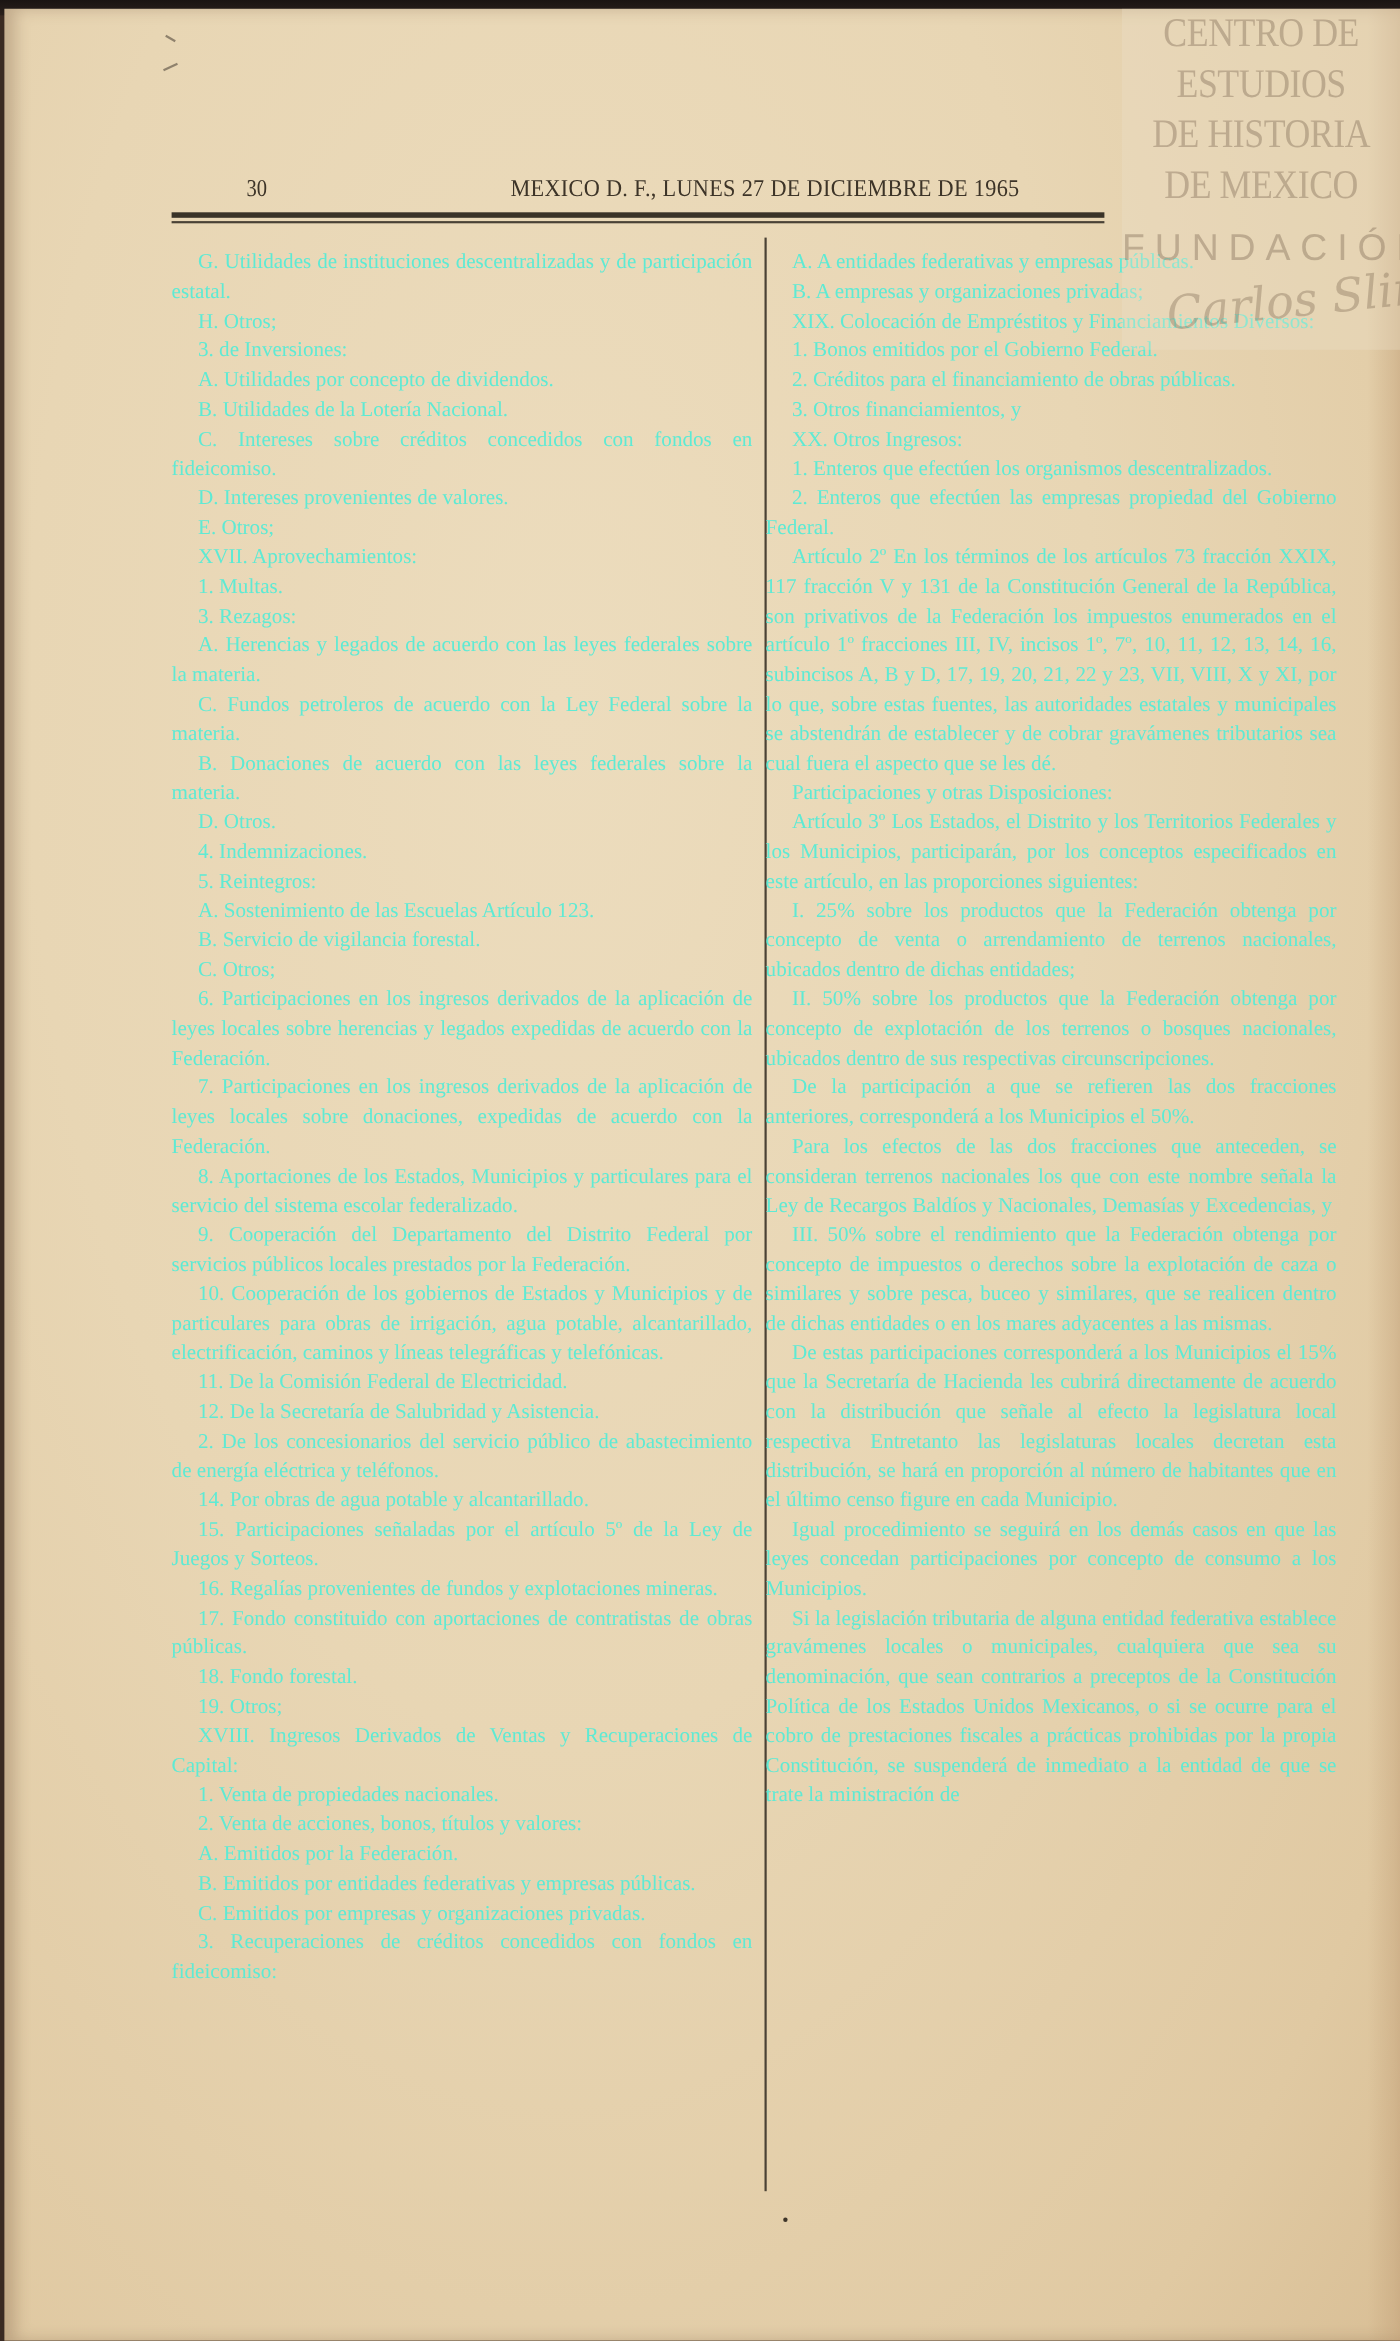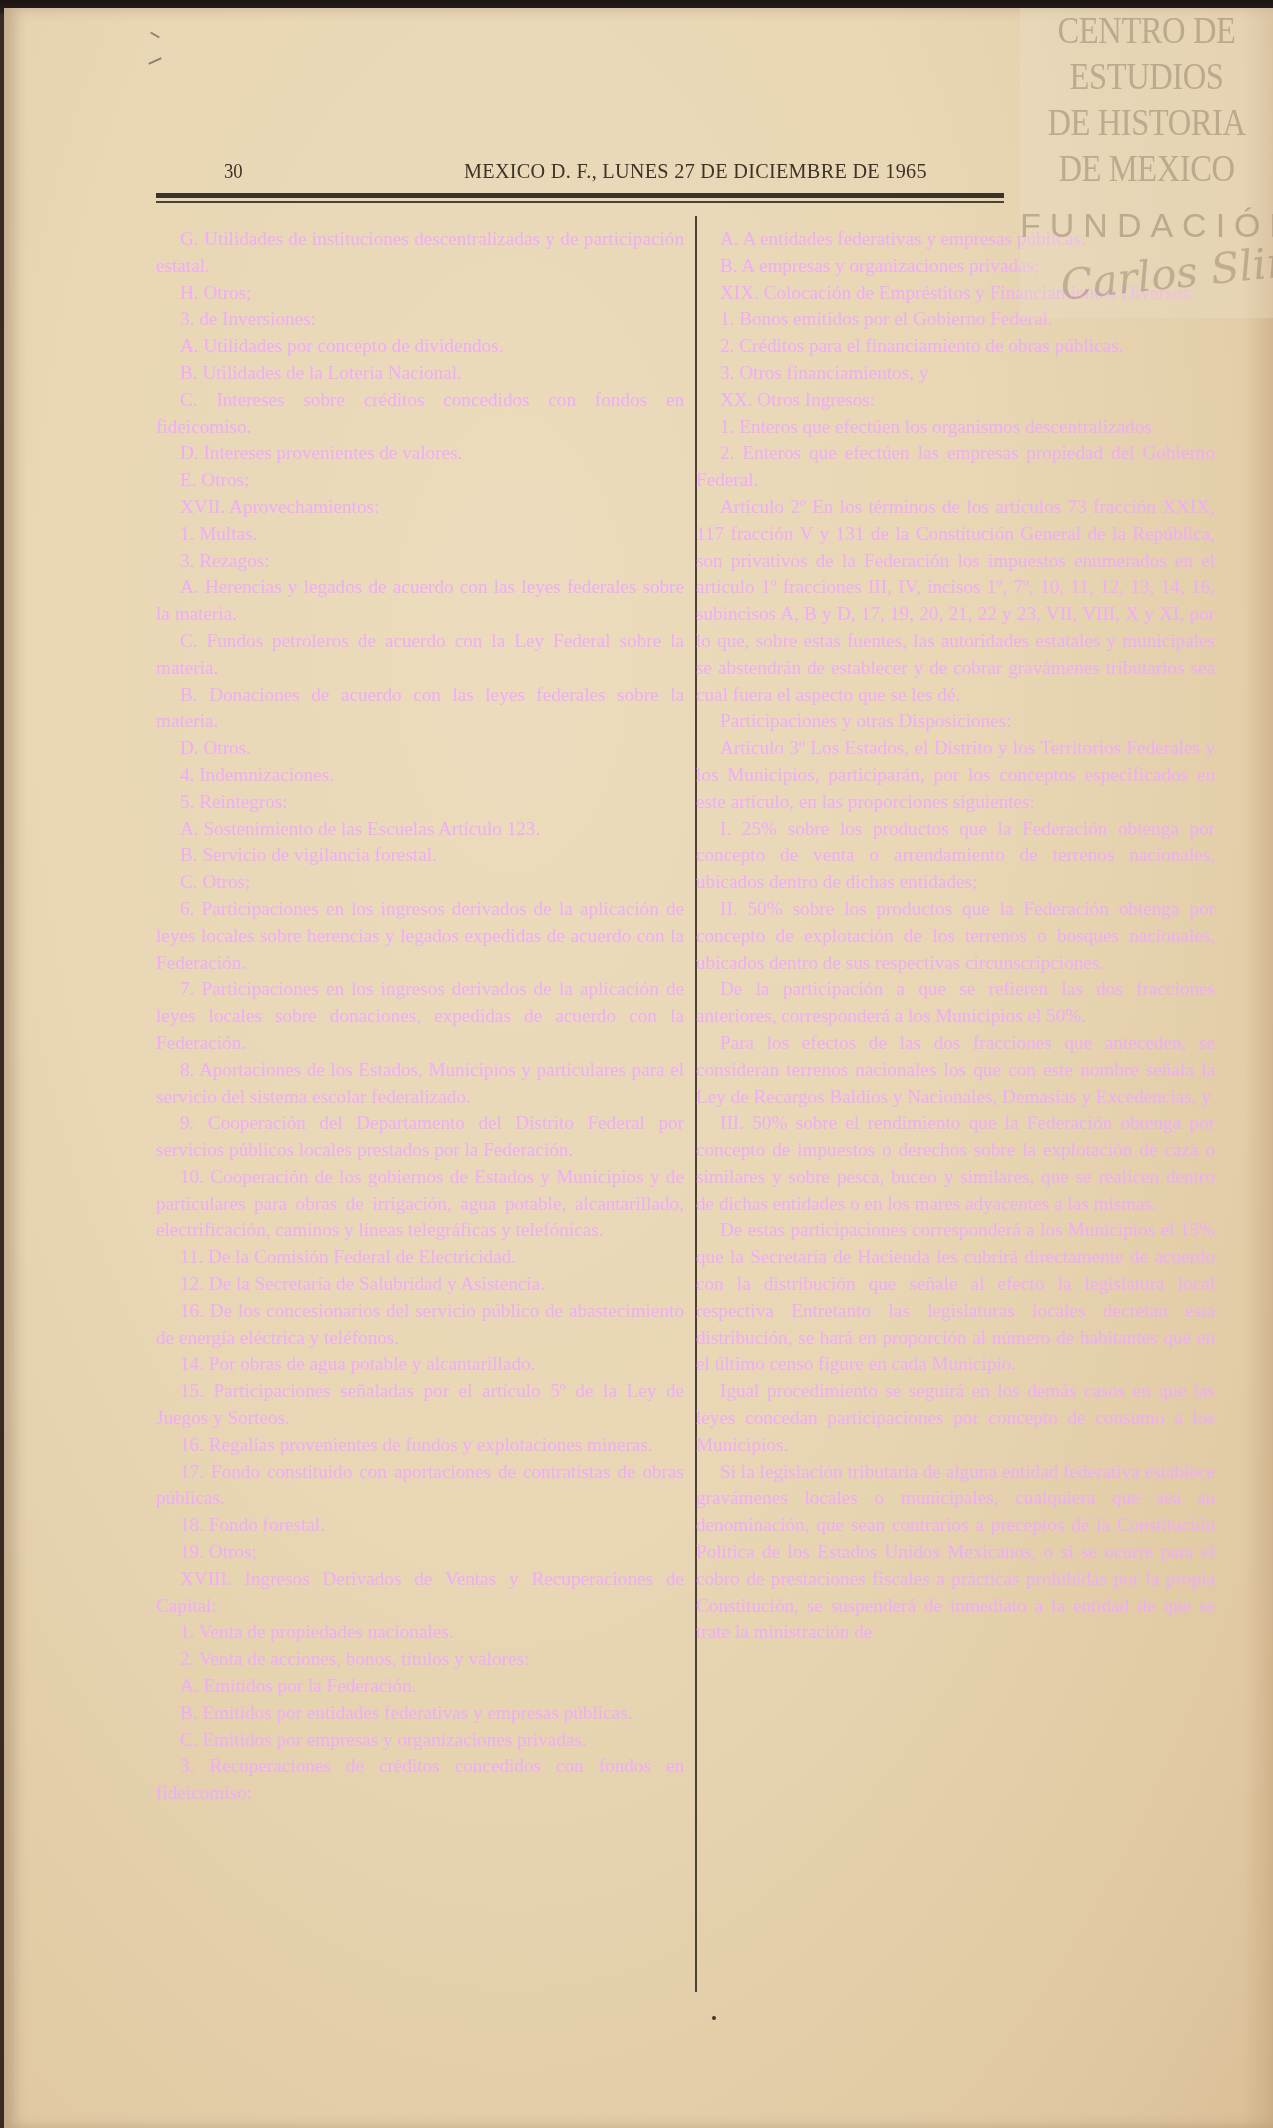--- a/index.html
+++ b/index.html
@@ -78,21 +78,21 @@
     }
     .column-divider {
       position: absolute;
       left: 695px; top: 216px;
       width: 2px; height: 1776px;
       background: #4b4235;
     }
     .col {
       position: absolute;
       top: 226px;
-      color: #f0abfc;
+      color: #5eead4;
       font-family: "Liberation Serif", serif;
       font-size: 19.2px;
       line-height: 26.8px;
       text-align: justify;
       hyphens: manual;
     }
     .col.left { left: 156px; width: 528px; }
     .col.right { left: 696px; width: 519px; }
     .col p {
       margin: 0;
@@ -193,21 +193,21 @@
   <p>A. Sostenimiento de las Escuelas Artículo 123.</p>
   <p>B. Servicio de vigilancia forestal.</p>
   <p>C. Otros;</p>
   <p>6. Participaciones en los ingresos derivados de la aplicación de leyes locales sobre herencias y legados expedidas de acuerdo con la Federación.</p>
   <p>7. Participaciones en los ingresos derivados de la aplicación de leyes locales sobre donaciones, expedidas de acuerdo con la Federación.</p>
   <p>8. Aportaciones de los Estados, Municipios y particulares para el servicio del sistema escolar federalizado.</p>
   <p>9. Cooperación del Departamento del Distrito Federal por servicios públicos locales prestados por la Federación.</p>
   <p>10. Cooperación de los gobiernos de Estados y Municipios y de particulares para obras de irrigación, agua potable, alcantarillado, electrificación, caminos y líneas telegráficas y telefónicas.</p>
   <p>11. De la Comisión Federal de Electricidad.</p>
   <p>12. De la Secretaría de Salubridad y Asistencia.</p>
-  <p>16. De los concesionarios del servicio público de abastecimiento de energía eléctrica y teléfonos.</p>
+  <p>2. De los concesionarios del servicio público de abastecimiento de energía eléctrica y teléfonos.</p>
   <p>14. Por obras de agua potable y alcantarillado.</p>
   <p>15. Participaciones señaladas por el artículo 5º de la Ley de Juegos y Sorteos.</p>
   <p>16. Regalías provenientes de fundos y explotaciones mineras.</p>
   <p>17. Fondo constituido con aportaciones de contratistas de obras públicas.</p>
   <p>18. Fondo forestal.</p>
   <p>19. Otros;</p>
   <p>XVIII. Ingresos Derivados de Ventas y Recuperaciones de Capital:</p>
   <p>1. Venta de propiedades nacionales.</p>
   <p>2. Venta de acciones, bonos, títulos y valores:</p>
   <p>A. Emitidos por la Federación.</p>

